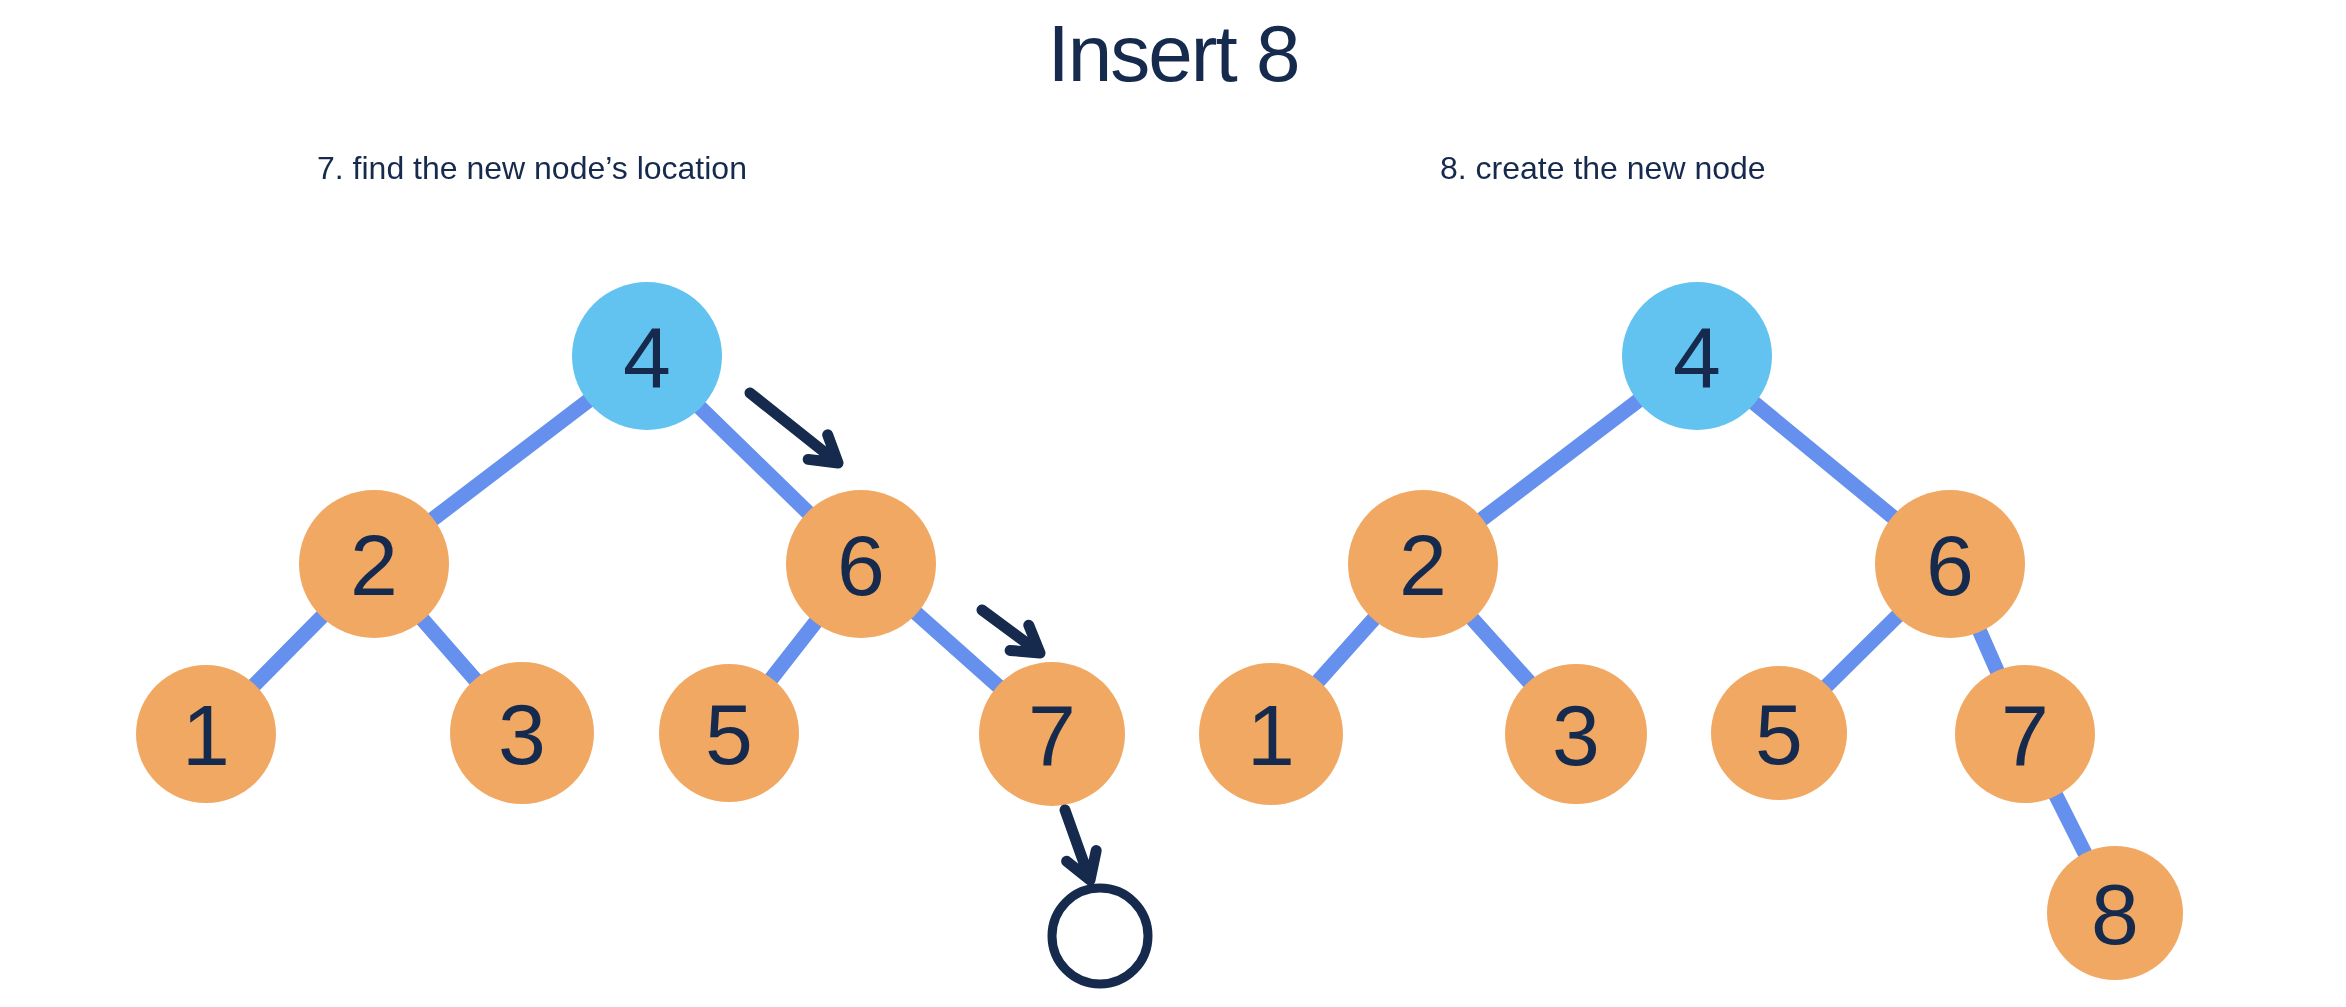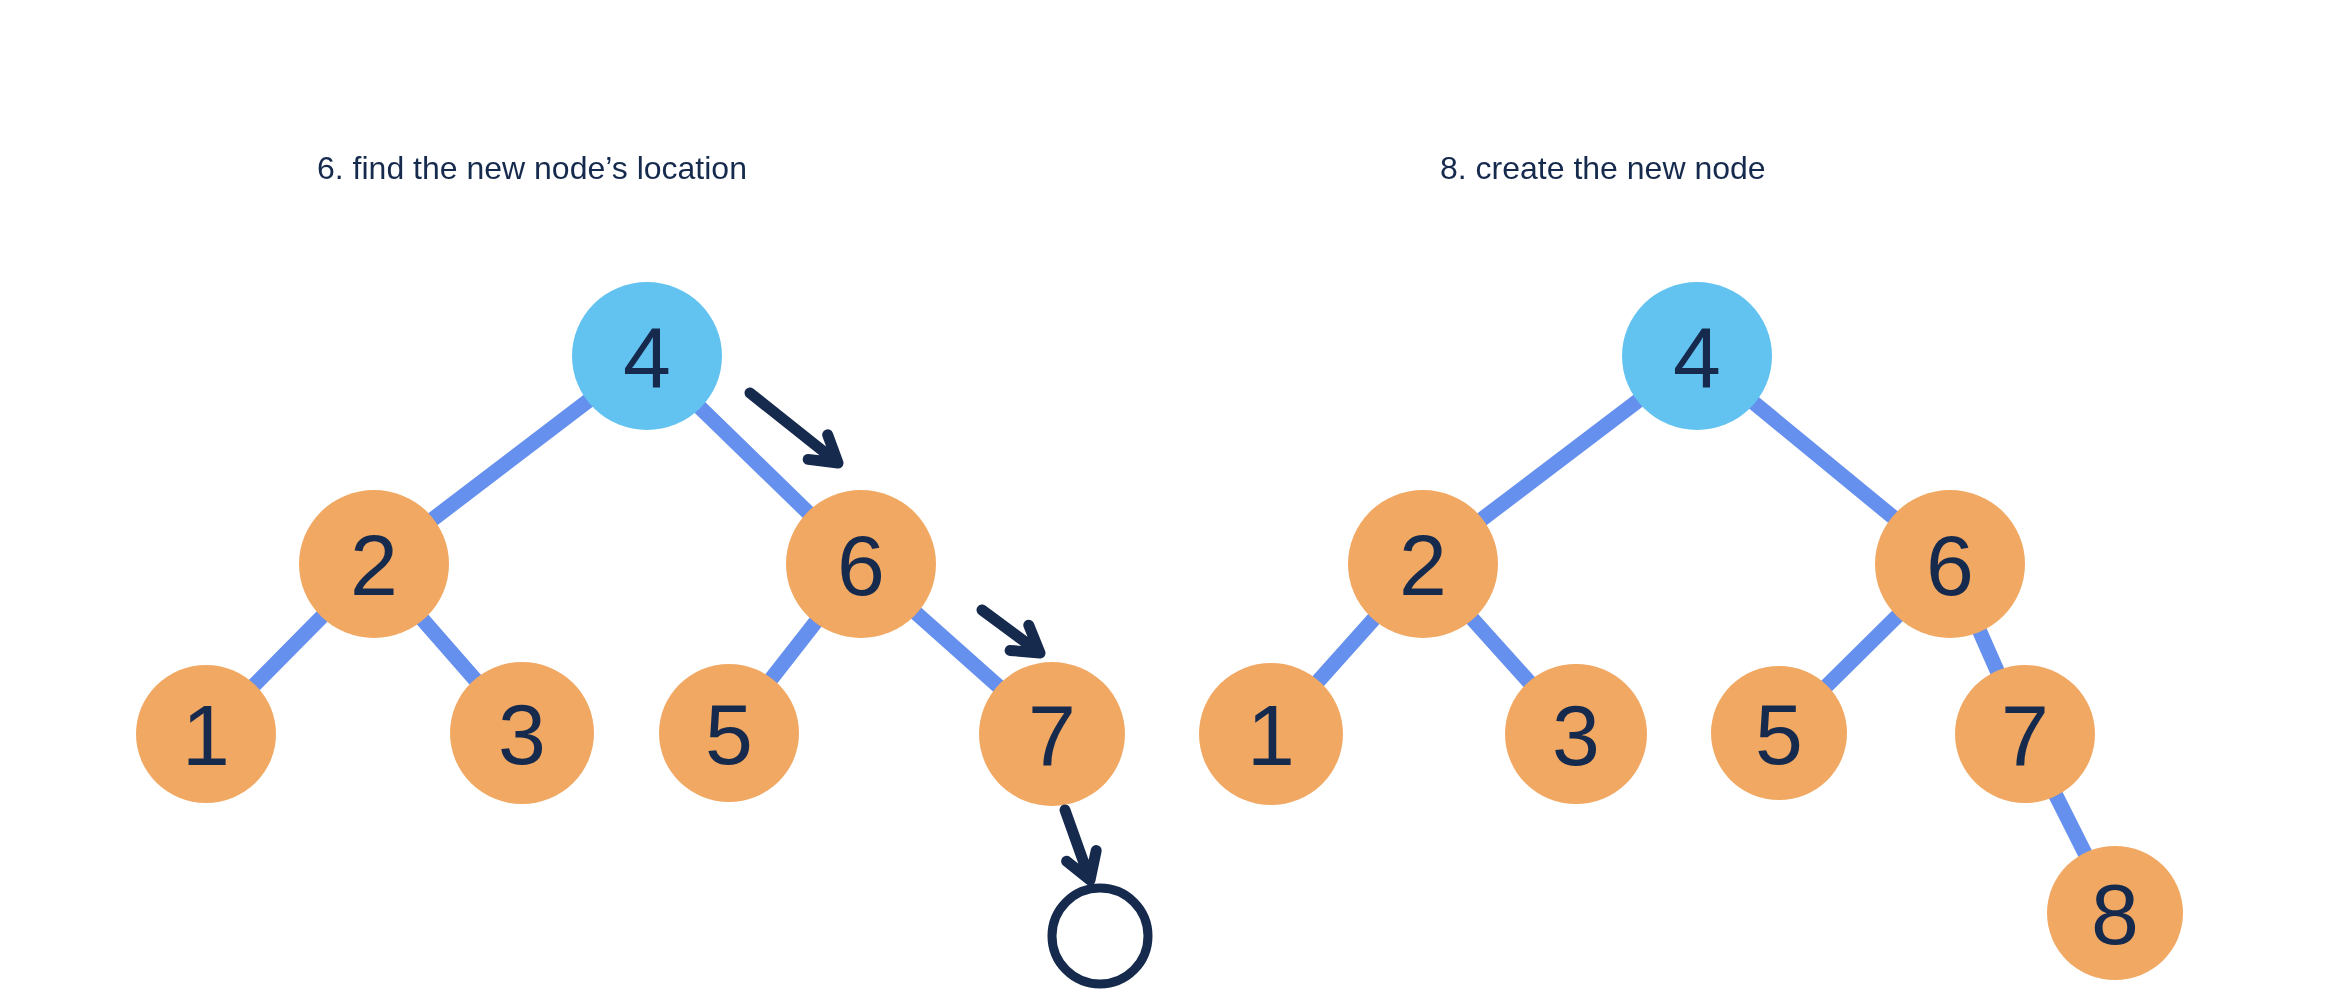--- a/index.html
+++ b/index.html
@@ -43,21 +43,22 @@
     font-size:86px;
     fill:var(--ink);
   }
   .arrow{stroke:var(--ink);stroke-width:11;stroke-linecap:round;stroke-linejoin:round;fill:none;}
   .placeholder{stroke:var(--ink);stroke-width:9;fill:none;}
 </style>
 </head>
 <body>
 
 <div class="canvas">
-  <div class="caption step1">6. find the new node’s location</div>
+  <div class="page-title">Insert 8</div>
+  <div class="caption step1">7. find the new node’s location</div>
   <div class="caption step2">8. create the new node</div>
   <svg class="diagram" id="tree-svg" width="2346" height="1007" viewBox="0 0 2346 1007">
       <g>
         <line class="edge" x1="647" y1="356" x2="374" y2="564"></line>
         <line class="edge" x1="647" y1="356" x2="861" y2="564"></line>
         <line class="edge" x1="374" y1="564" x2="206" y2="734"></line>
         <line class="edge" x1="374" y1="564" x2="522" y2="733"></line>
         <line class="edge" x1="861" y1="564" x2="729" y2="733"></line>
         <line class="edge" x1="861" y1="564" x2="1052" y2="734"></line>
         <g>

